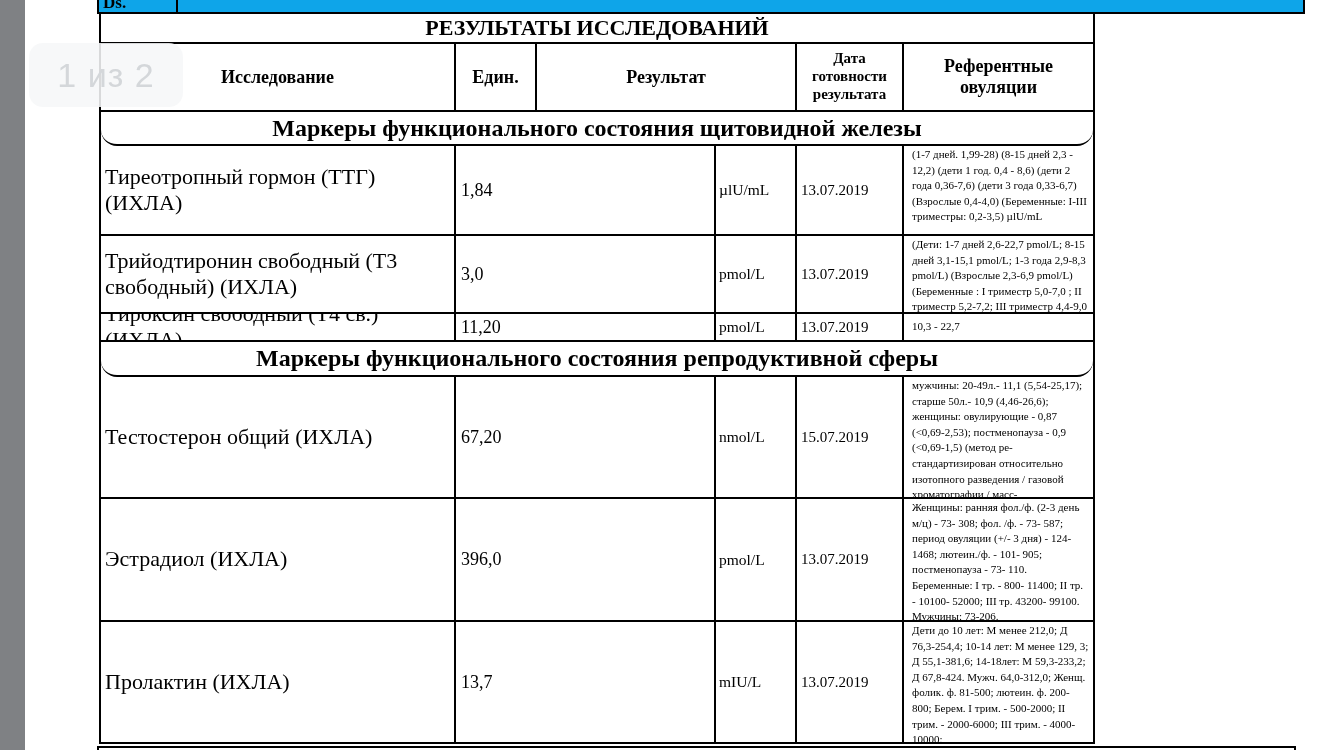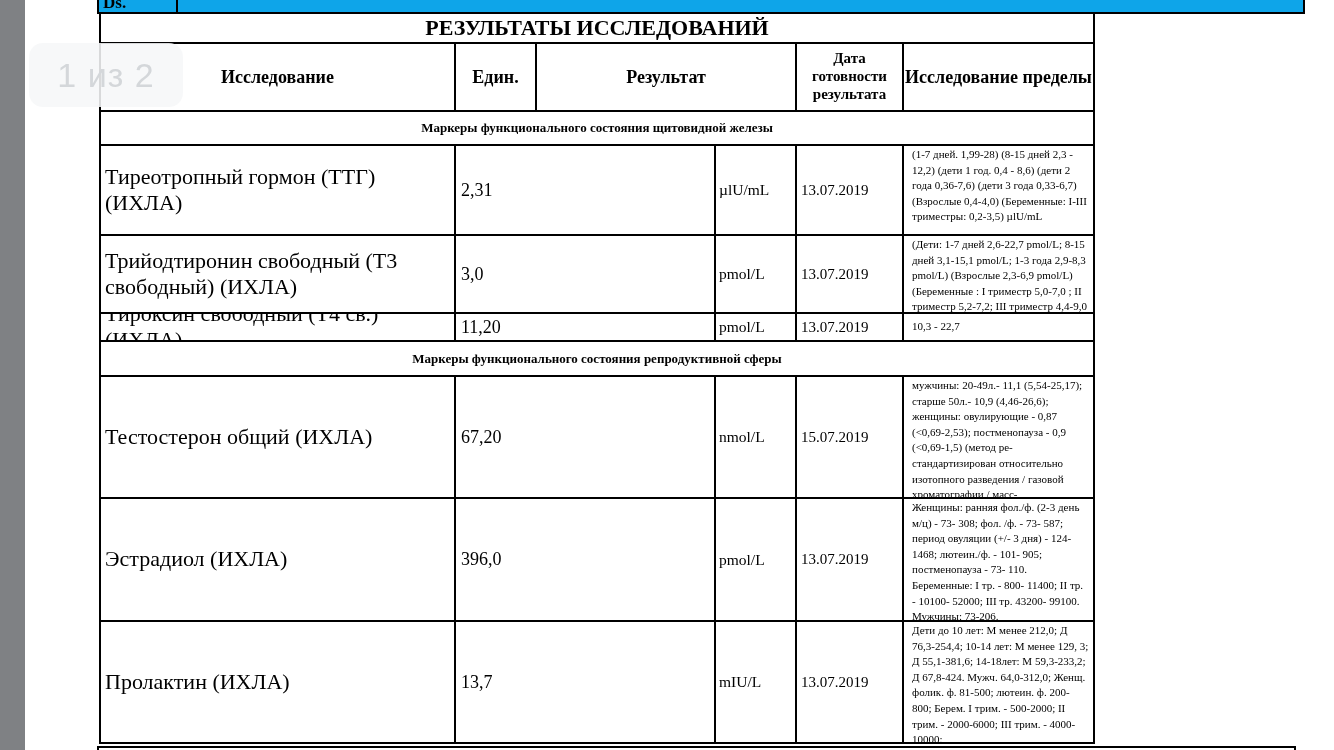--- a/index.html
+++ b/index.html
@@ -39,21 +39,21 @@
   .cell { border-right:2px solid #000; overflow:hidden; }
   .cell:last-child { border-right:none; }
   .c-study{width:355px}.c-result{width:260px}.c-units{width:81px}.c-date{width:107px}.c-ref{flex:1}
 
   .title-row { align-items:center; justify-content:center;
                font-weight:bold; font-size:22px; }
   .head-row .cell { display:flex; align-items:center; justify-content:center;
                     font-weight:bold; font-size:18px; text-align:center; }
   .head-row .c-date { font-size:15px; line-height:1.18; }
   .section-row { align-items:center; justify-content:center;
-                 font-weight:bold; font-size:13px; text-align:center; }
+                 font-weight:bold; font-size:24px; text-align:center;border-radius:16px; }
 
   .data-row .c-study { display:flex; align-items:center; padding:0 6px 0 4px;
                        font-size:22px; line-height:1.2; }
   .data-row .c-result { display:flex; align-items:center; padding-left:5px; font-size:18px; }
   .data-row .c-units { display:flex; align-items:center; padding-left:3px; font-size:15.5px; }
   .data-row .c-date { display:flex; align-items:center; padding-left:4px; font-size:15px;text-align:center; }
   .data-row .c-ref { padding:1px 4px 1px 8px; font-size:11px; line-height:15.6px; }
   .data-row .c-ref.mid { display:flex; align-items:center; padding-top:0; }
 
   
@@ -81,30 +81,30 @@
 
   <div class="trow title-row h30">
     <span>РЕЗУЛЬТАТЫ ИССЛЕДОВАНИЙ</span>
   </div>
 
   <div class="trow head-row h68">
     <div class="cell c-study">Исследование</div>
     <div class="cell c-units">Един.</div>
     <div class="cell c-result">Результат</div>
     <div class="cell c-date">Дата готовности результата</div>
-    <div class="cell c-ref">Исследование пределы</div>
+    <div class="cell c-ref">Референтные овуляции</div>
   </div>
 
   <div class="trow section-row h34">
     <span>Маркеры функционального состояния щитовидной железы</span>
   </div>
 
   <div class="trow data-row h90">
     <div class="cell c-study">Тиреотропный гормон (ТТГ) (ИХЛА)</div>
-    <div class="cell c-result">2,31</div>
+    <div class="cell c-result">1,84</div>
     <div class="cell c-units">µlU/mL</div>
     <div class="cell c-date">13.07.2019</div>
     <div class="cell c-ref">(1-7 дней. 1,99-28)  (8-15 дней  2,3 - 12,2) (дети 1 год.  0,4 - 8,6)  (дети 2 года 0,36-7,6) (дети 3 года 0,33-6,7)  (Взрослые 0,4-4,0) (Беременные: I-III триместры: 0,2-3,5) µlU/mL</div>
   </div>
 
   <div class="trow data-row h78">
     <div class="cell c-study">Трийодтиронин свободный (Т3 свободный) (ИХЛА)</div>
     <div class="cell c-result">3,0</div>
     <div class="cell c-units">pmol/L</div>
     <div class="cell c-date">13.07.2019</div>

